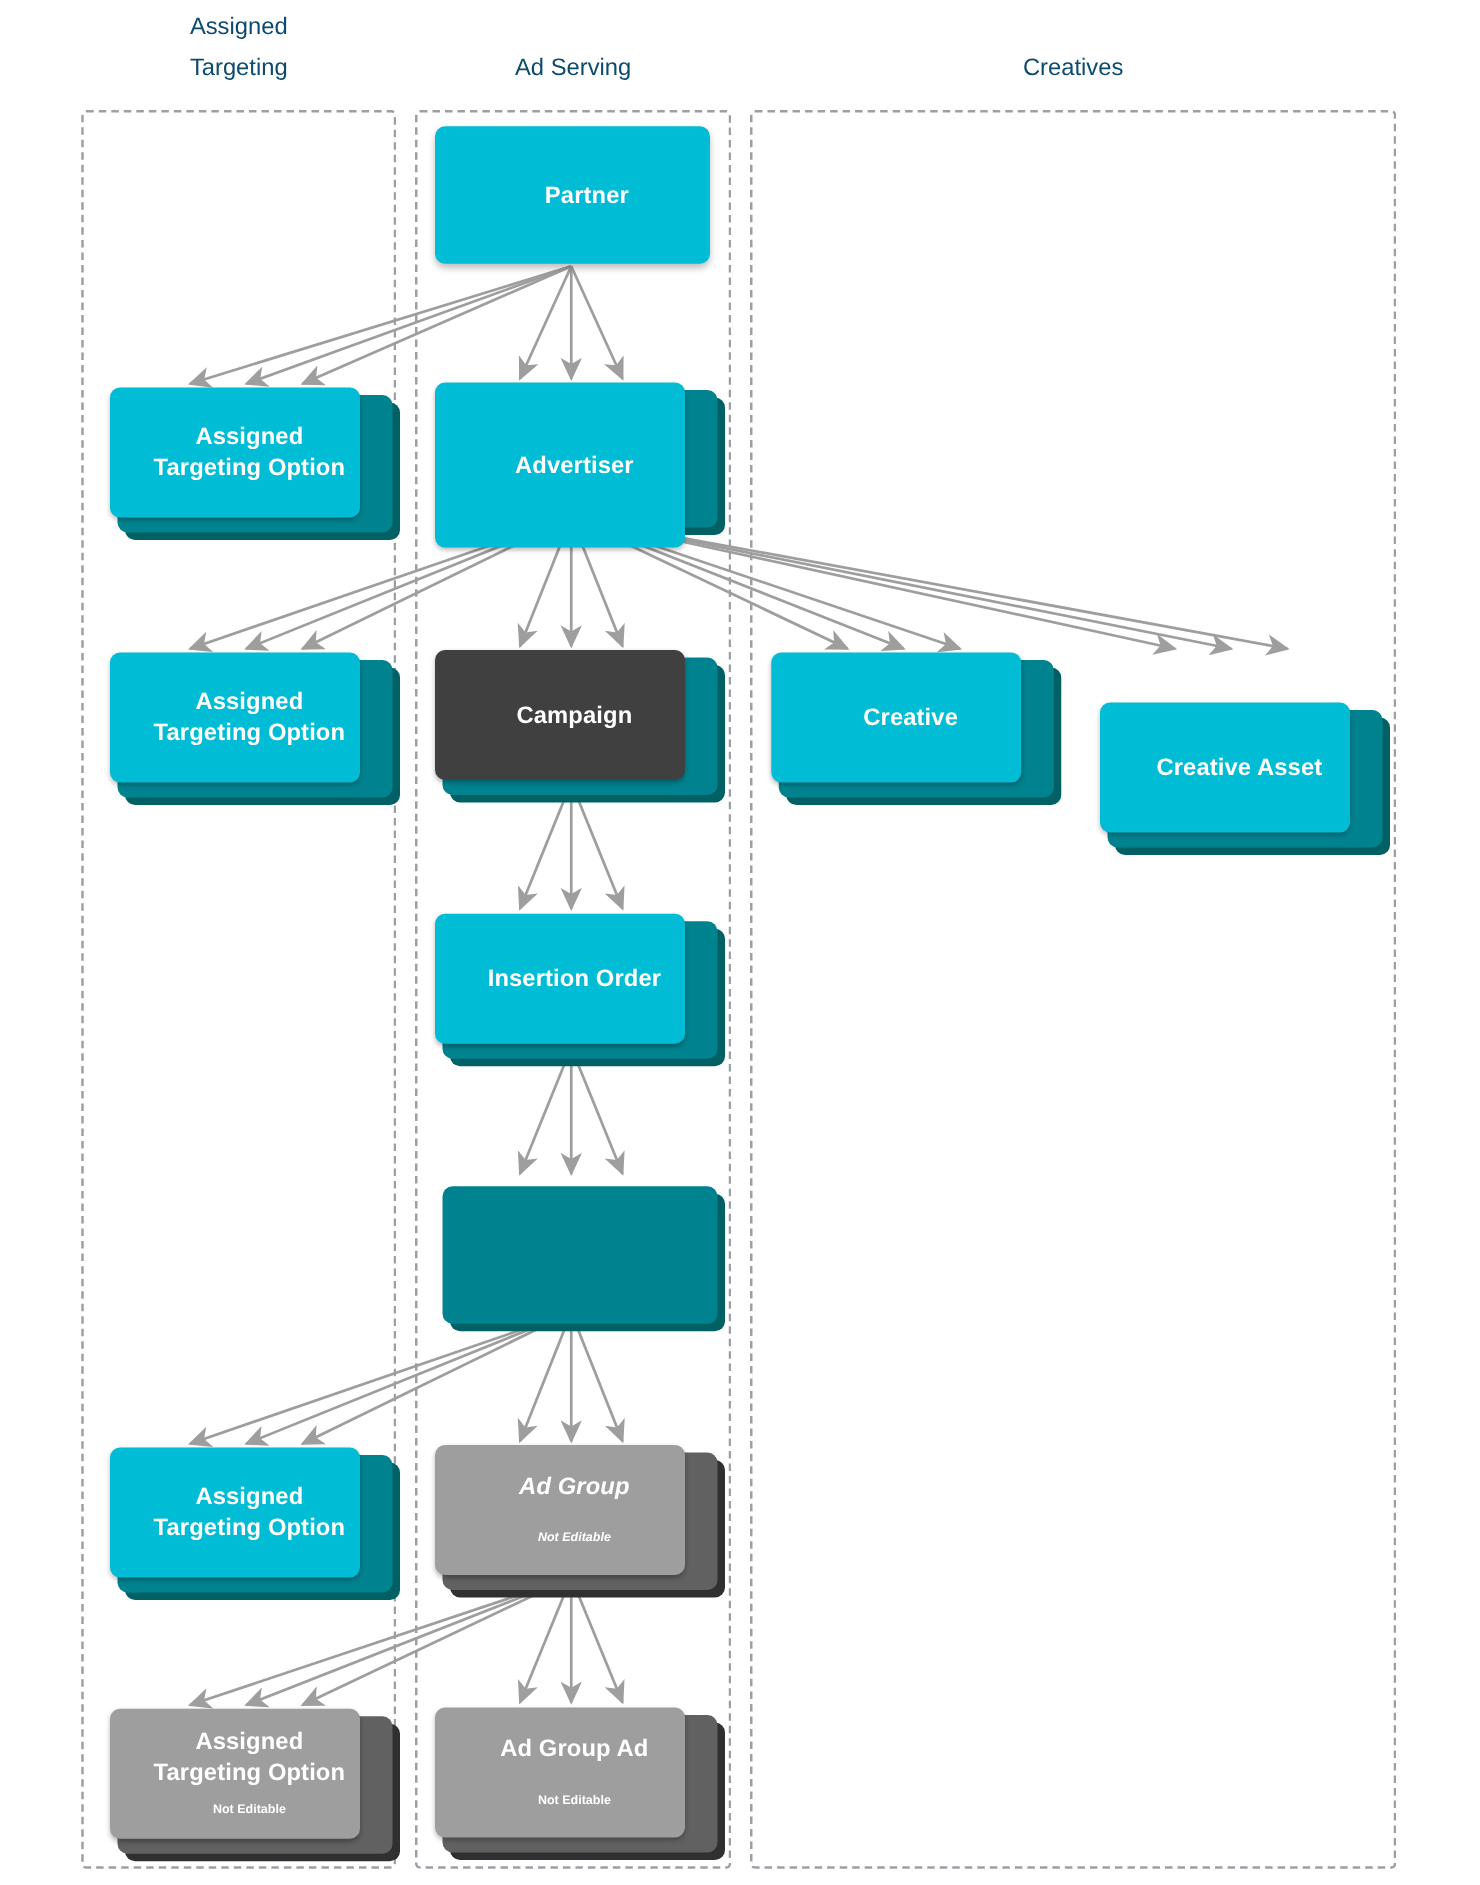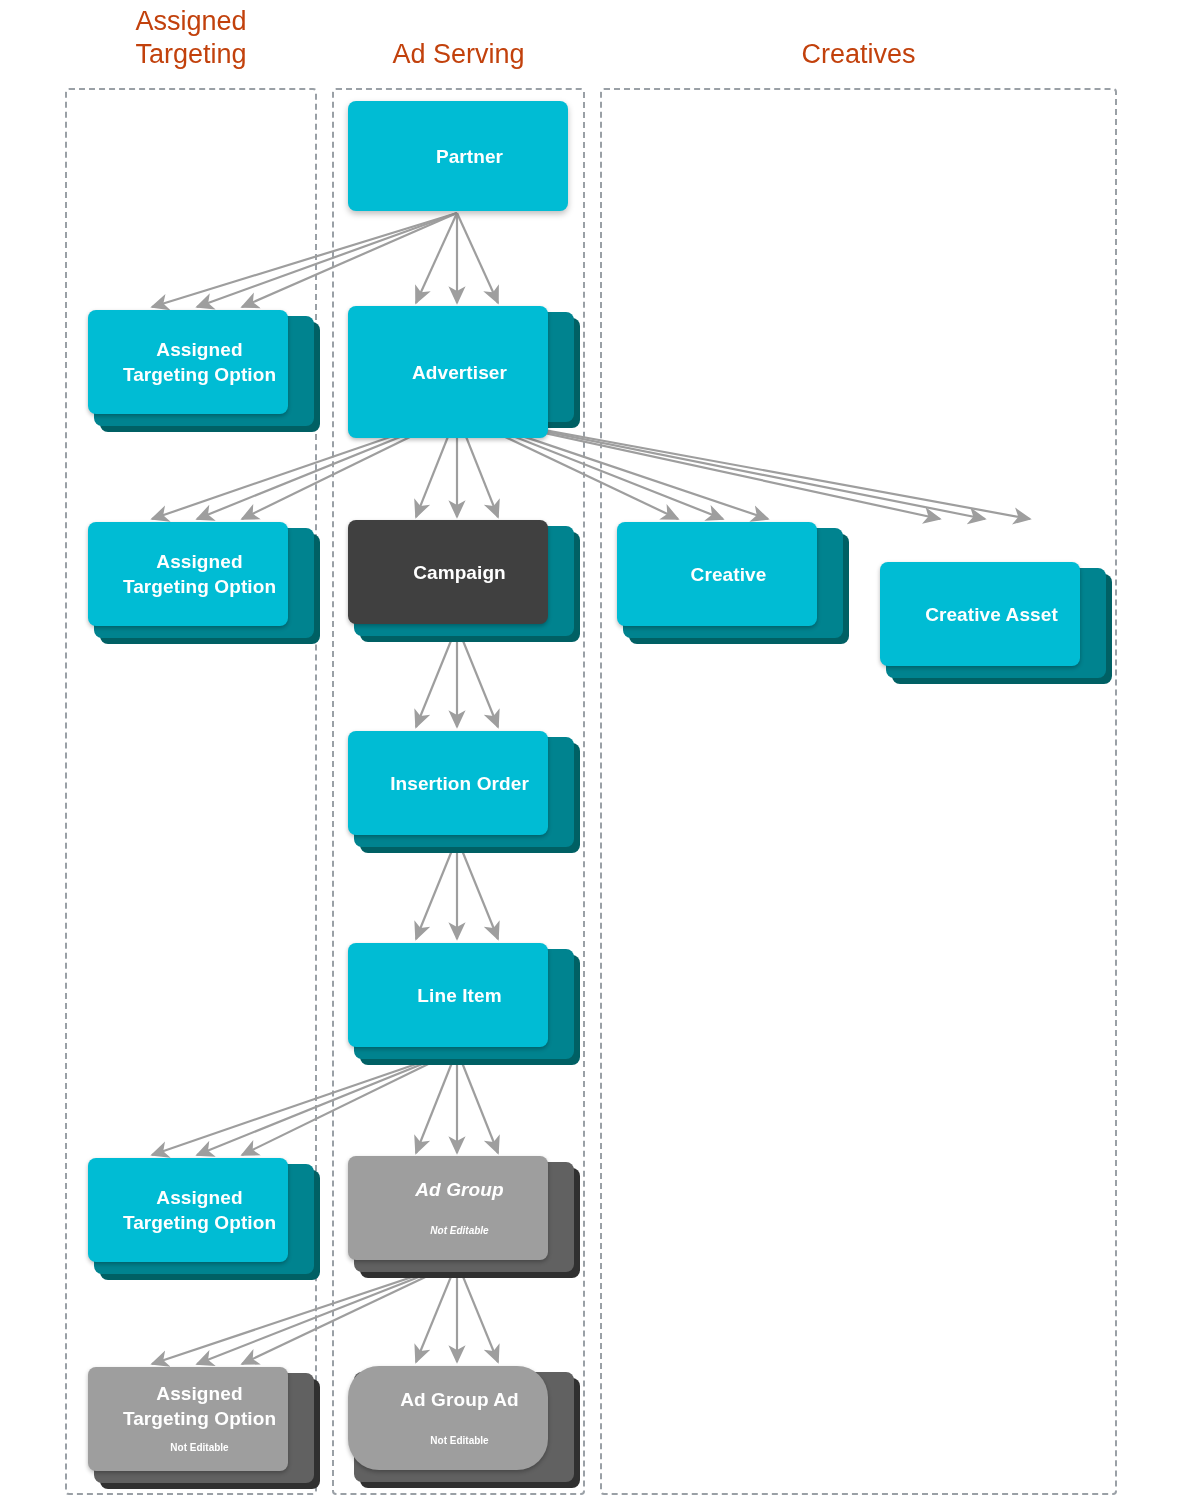--- a/index.html
+++ b/index.html
@@ -13,22 +13,22 @@
   #stage {
     position: relative;
     width: 1184px;
     height: 1508px;
     background: #ffffff;
     overflow: hidden;
   }
   .col-title {
     position: absolute;
     text-align: center;
-    color: #c2410c;
-    font-size: 27px;
+    color: #0c4a6e;
+    font-size: 19px;
     font-weight: 400;
     line-height: 33px;
     font-family: "Liberation Sans", sans-serif;
   }
   .col-box {
     position: absolute;
     border: 2px dashed #9aa0a6;
     border-radius: 4px;
     box-sizing: border-box;
     background: transparent;
@@ -214,23 +214,20 @@
     <div class="card shadow2" style="left:12px; top:12px; width:220px; height:110px; background:#006064;"></div>
     <div class="card shadow1" style="left:6px; top:6px; width:220px; height:110px; background:#00838f;"></div>
     <div class="card front" style="left:0; top:0; width:200px; height:104px; background:#00bcd4;">
       <div class="card-label">Insertion Order</div>
     </div>
   </div>
 
   <div class="node" style="left:348px; top:943px; width:232px; height:122px;">
     <div class="card shadow2" style="left:12px; top:12px; width:220px; height:110px; background:#006064;"></div>
     <div class="card shadow1" style="left:6px; top:6px; width:220px; height:110px; background:#00838f;"></div>
-    <div class="card front" style="left:0; top:0; width:200px; height:104px; background:#00bcd4;">
-      <div class="card-label">Line Item</div>
-    </div>
   </div>
 
   <div class="node" style="left:88px; top:1158px; width:232px; height:122px;">
     <div class="card shadow2" style="left:12px; top:12px; width:220px; height:110px; background:#006064;"></div>
     <div class="card shadow1" style="left:6px; top:6px; width:220px; height:110px; background:#00838f;"></div>
     <div class="card front" style="left:0; top:0; width:200px; height:104px; background:#00bcd4;">
       <div class="card-label">Assigned Targeting Option</div>
     </div>
   </div>
 
@@ -248,19 +245,19 @@
     <div class="card shadow1" style="left:6px; top:6px; width:220px; height:110px; background:#616161;"></div>
     <div class="card front" style="left:0; top:0; width:200px; height:104px; background:#9e9e9e;">
       <div class="card-label">Assigned Targeting Option</div>
       <div class="card-sub" style="margin-top:8px;">Not Editable</div>
     </div>
   </div>
 
   <div class="node" style="left:348px; top:1366px; width:232px; height:122px;">
     <div class="card shadow2" style="left:12px; top:12px; width:220px; height:110px; background:#303030;"></div>
     <div class="card shadow1" style="left:6px; top:6px; width:220px; height:110px; background:#616161;"></div>
-    <div class="card front" style="left:0; top:0; width:200px; height:104px; background:#9e9e9e;border-radius:31px;">
+    <div class="card front" style="left:0; top:0; width:200px; height:104px; background:#9e9e9e;">
       <div class="card-label">Ad Group Ad</div>
       <div class="card-sub">Not Editable</div>
     </div>
   </div>
 
 </div>
 
 </body></html>

